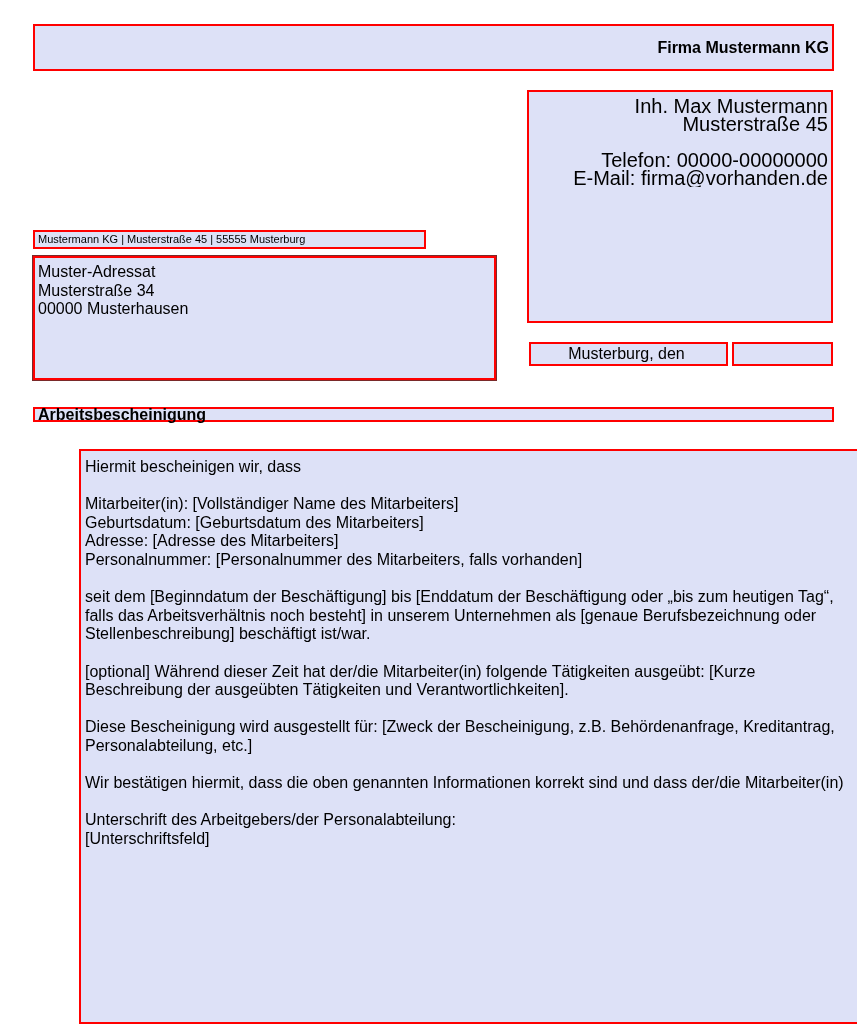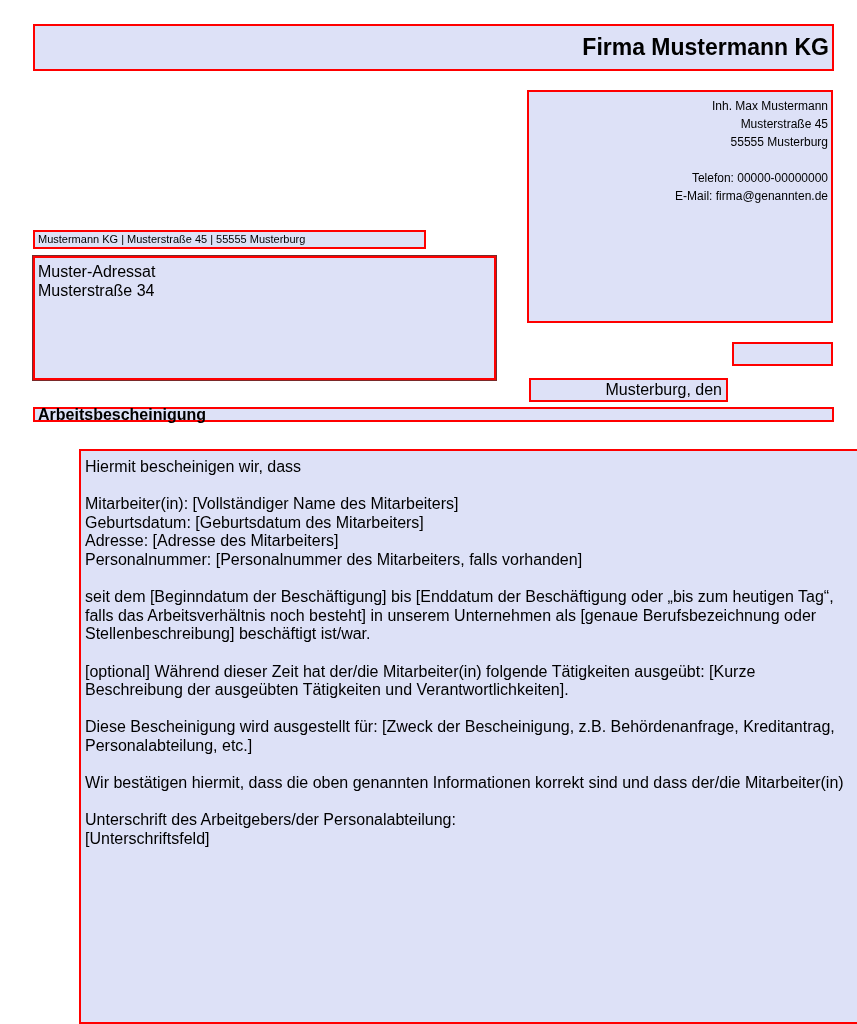--- a/index.html
+++ b/index.html
@@ -26,53 +26,52 @@
   }
 
   .line { white-space: nowrap; overflow: hidden; }
   .line:empty::before { content: "\00a0"; }
 
   
   .header-field {
     left: 33px; top: 24px; width: 801px; height: 47px;
     display: flex; align-items: center; justify-content: flex-end;
     padding-right: 3px;
-    font-size: 23px; font-weight: bold;
+    font-size: 16px; font-weight: bold;
   }
 
   
   .owner-field {
     left: 527px; top: 90px; width: 306px; height: 233px;
     text-align: right;
     padding: 5px 3px 0 12px;
-    font-size: 12px; line-height: 18px;
+    font-size: 20px; line-height: 18px;
   }
 
   
   .return-field {
     left: 33px; top: 230px; width: 393px; height: 19px;
     font-size: 11px; line-height: 13px;
     padding: 1px 0 0 3px;
   }
 
   
   .recipient-field {
     left: 33px; top: 256px; width: 463px; height: 124px;
     padding: 5px 0 0 3px;
     font-size: 16px; line-height: 18.6px;
     box-shadow: 0 0 0 1px #7a2a2a;
   }
 
   
   .citydate-field {
     left: 529px; top: 342px; width: 199px; height: 24px;
-    display: flex; align-items: center; justify-content: flex-end;
+    display: flex; align-items: center; justify-content: center;
     padding-right: 4px;
     font-size: 16px;
-    margin-top: 36px;
   }
   .date-field {
     left: 732px; top: 342px; width: 101px; height: 24px;
     font-size: 16px;
   }
 
   
   .subject-field {
     left: 33px; top: 407px; width: 801px; height: 15px;
     display: flex; align-items: center;
@@ -92,33 +91,33 @@
 
 <div class="page">
 
   <div class="field header-field">
     <span>Firma Mustermann KG</span>
   </div>
 
   <div class="field owner-field">
     <div class="line">Inh. Max Mustermann</div>
     <div class="line">Musterstraße 45</div>
-    <div class="line">55555 Musterburg</div>
     <div class="line"></div>
     <div class="line">Telefon: 00000-00000000</div>
-    <div class="line">E-Mail: firma@genannten.de</div>
+    <div class="line">E-Mail: firma@vorhanden.de</div>
   </div>
 
   <div class="field return-field">
     <div class="line">Mustermann KG | Musterstraße 45 | 55555 Musterburg</div>
   </div>
 
   <div class="field recipient-field">
     <div class="line">Muster-Adressat</div>
     <div class="line">Musterstraße 34</div>
+    <div class="line">00000 Musterhausen</div>
   </div>
 
   <div class="field citydate-field">
     <span>Musterburg, den</span>
   </div>
 
   <div class="field date-field">
     <span class="line"></span>
   </div>
 

